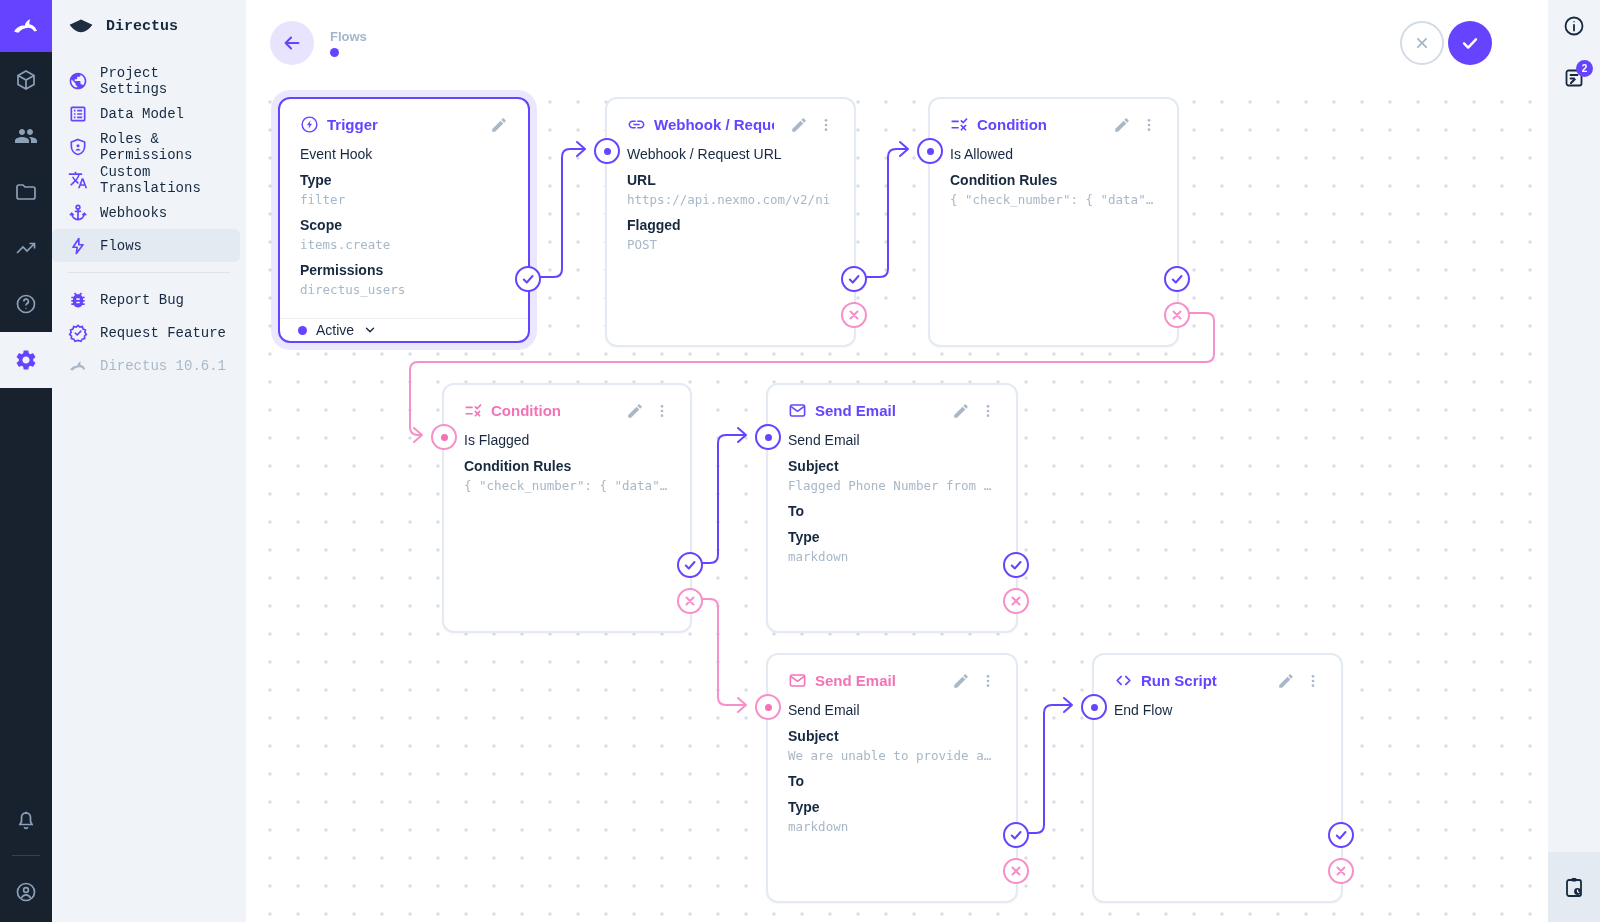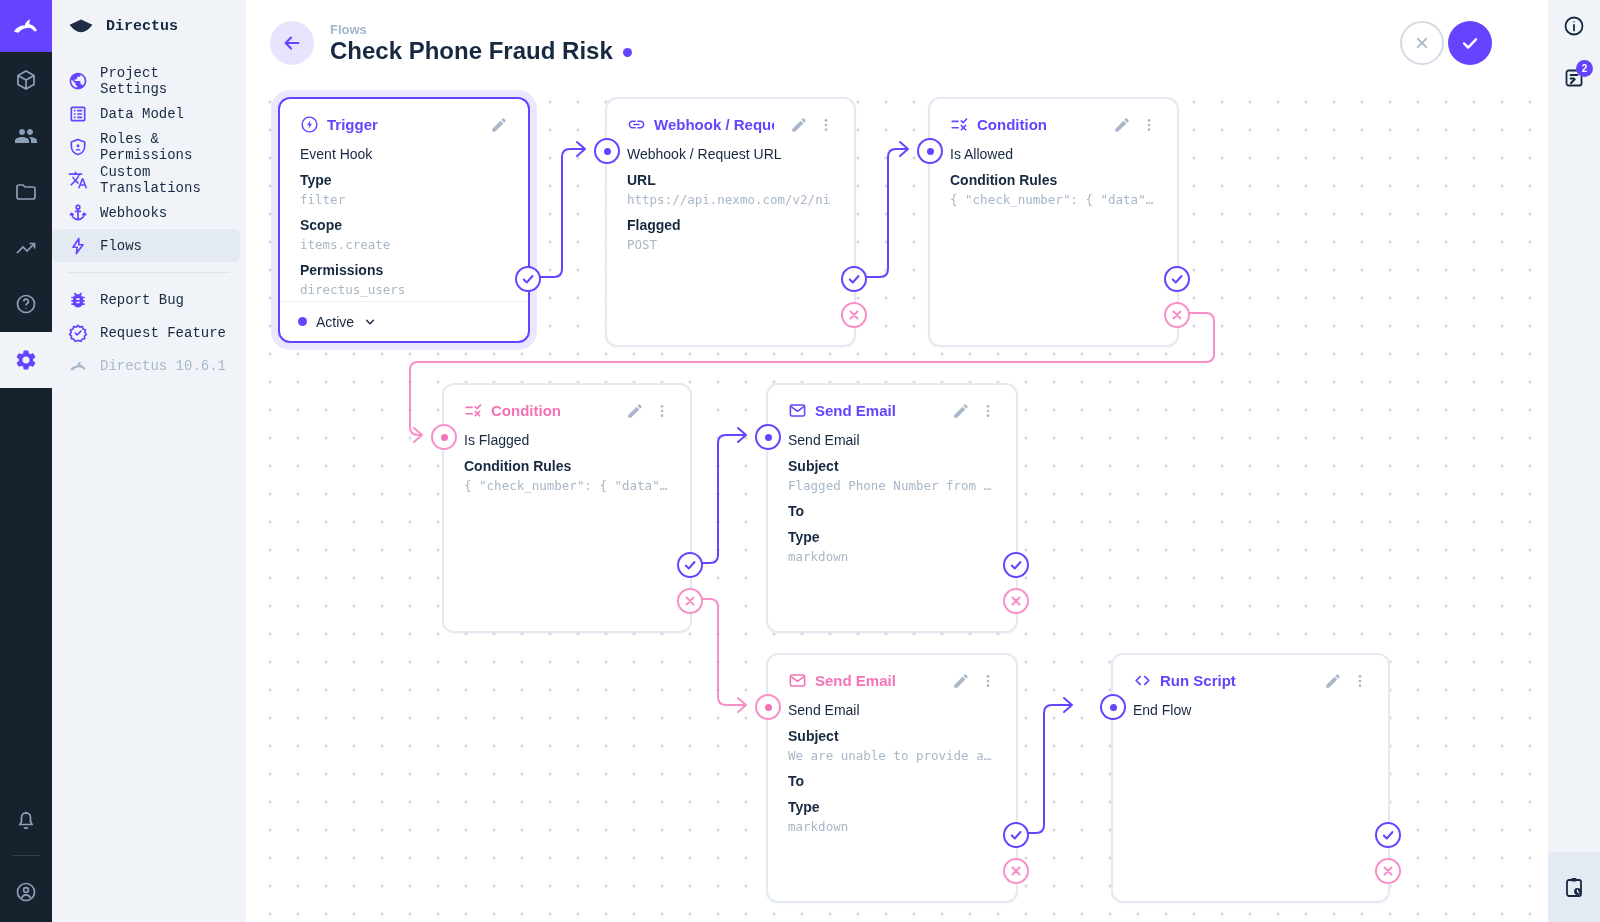--- a/index.html
+++ b/index.html
@@ -55,21 +55,21 @@
   .accent-purple .node-title { color:#6644FF; }
   .accent-pink .node-title { color:#F273B7; }
   .hicon { flex-shrink:0; display:flex; }
   .accent-purple .hicon svg .st { stroke:#6644FF; } .accent-purple .hicon svg .fl { fill:#6644FF; }
   .accent-pink .hicon svg .st { stroke:#F273B7; } .accent-pink .hicon svg .fl { fill:#F273B7; }
   .node-tools { display:flex; align-items:center; gap:10px; flex-shrink:0; margin-left:8px; }
   .tool { background:none; border:none; cursor:pointer; display:flex; padding:0; }
   .prow-plain { font-size:14px; color:#172940; line-height:20px; margin-bottom:3px;margin-top:7px; }
   .prow-label { font-size:14px; font-weight:700; color:#172940; line-height:20px; margin-top:6px; }
   .prow-value { font-family:"DejaVu Sans Mono", monospace; font-size:12.5px; color:#A8B7C7; line-height:19px; white-space:nowrap; overflow:hidden; }
-  .node-footer { position:absolute; left:0; right:0; bottom:0; border-top:1px solid #EDF1F6; height:40px; display:flex; align-items:center; gap:9px; padding:0 18px; cursor:pointer; }
+  .node-footer { position:absolute; left:0; right:0; bottom:0; border-top:1px solid #EDF1F6; height:23px; display:flex; align-items:center; gap:9px; padding:0 18px; cursor:pointer; }
   .status-dot { width:9px; height:9px; border-radius:50%; background:#6644FF; }
   .status-label { font-size:14px; font-weight:500; color:#172940; }
 
   .conn { position:absolute; width:26px; height:26px; border-radius:50%; background:#fff; display:flex; align-items:center; justify-content:center; z-index:3; cursor:pointer; }
   .conn.resolve { border:2px solid #6644FF; }
   .conn.reject  { border:2px solid #F78FC9; }
   .conn.in-purple { border:2px solid #6644FF; }
   .conn.in-pink   { border:2px solid #F78FC9; }
   .out-resolve { right:-13px; top:167px; }
   .out-reject  { right:-13px; top:203px; }
@@ -224,21 +224,20 @@
   <main class="main">
     <header class="main-header">
       <button class="back-btn">
         <svg width="22" height="22" viewBox="0 0 24 24">
             <path fill="none" stroke="#6644FF" stroke-width="2.2" stroke-linecap="round" stroke-linejoin="round" d="M19 12 H5 M11 6 L5 12 L11 18"></path>
           </svg>
       </button>
       <div class="title-block">
         <div class="breadcrumb">Flows</div>
         <div class="title-row">
-          <span class="page-title">Check Phone Fraud Risk</span>
           <span class="unsaved-dot"></span>
         </div>
       </div>
       <div class="hdr-actions">
         <button class="circle-btn btn-cancel">
           <svg width="20" height="20" viewBox="0 0 24 24">
               <path fill="none" stroke="#A9B8C9" stroke-width="2.2" stroke-linecap="round" d="M7 7 L17 17 M17 7 L7 17"></path>
             </svg>
         </button>
         <button class="circle-btn btn-save">
@@ -532,21 +531,21 @@
               <path fill="none" stroke="#6644FF" stroke-width="2" stroke-linecap="round" stroke-linejoin="round" d="M2.8 7.5 L5.8 10.5 L11.5 4"></path>
             </svg>
           </div>
         <div class="conn reject out-reject">
             <svg width="12" height="12" viewBox="0 0 12 12">
               <path stroke="#F78FC9" stroke-width="2" stroke-linecap="round" d="M2.5 2.5 L9.5 9.5 M9.5 2.5 L2.5 9.5"></path>
             </svg>
           </div>
       </div>
 
-      <div class="node accent-purple" style="left:865px; top:567px; width:279px; height:250px;">
+      <div class="node accent-purple" style="left:846px; top:567px; width:251px; height:250px;">
         <div class="node-header">
           <span class="hicon">
               <svg width="19" height="19" viewBox="0 0 24 24">
                 <path class="st" fill="none" stroke-width="2.2" stroke-linecap="round" stroke-linejoin="round" d="M9 7 L4 12 L9 17 M15 7 L20 12 L15 17"></path>
               </svg>
             </span>
           <span class="node-title">Run Script</span>
           <span class="node-tools">
             <button class="tool">
                 <svg width="18" height="18" viewBox="0 0 24 24">

